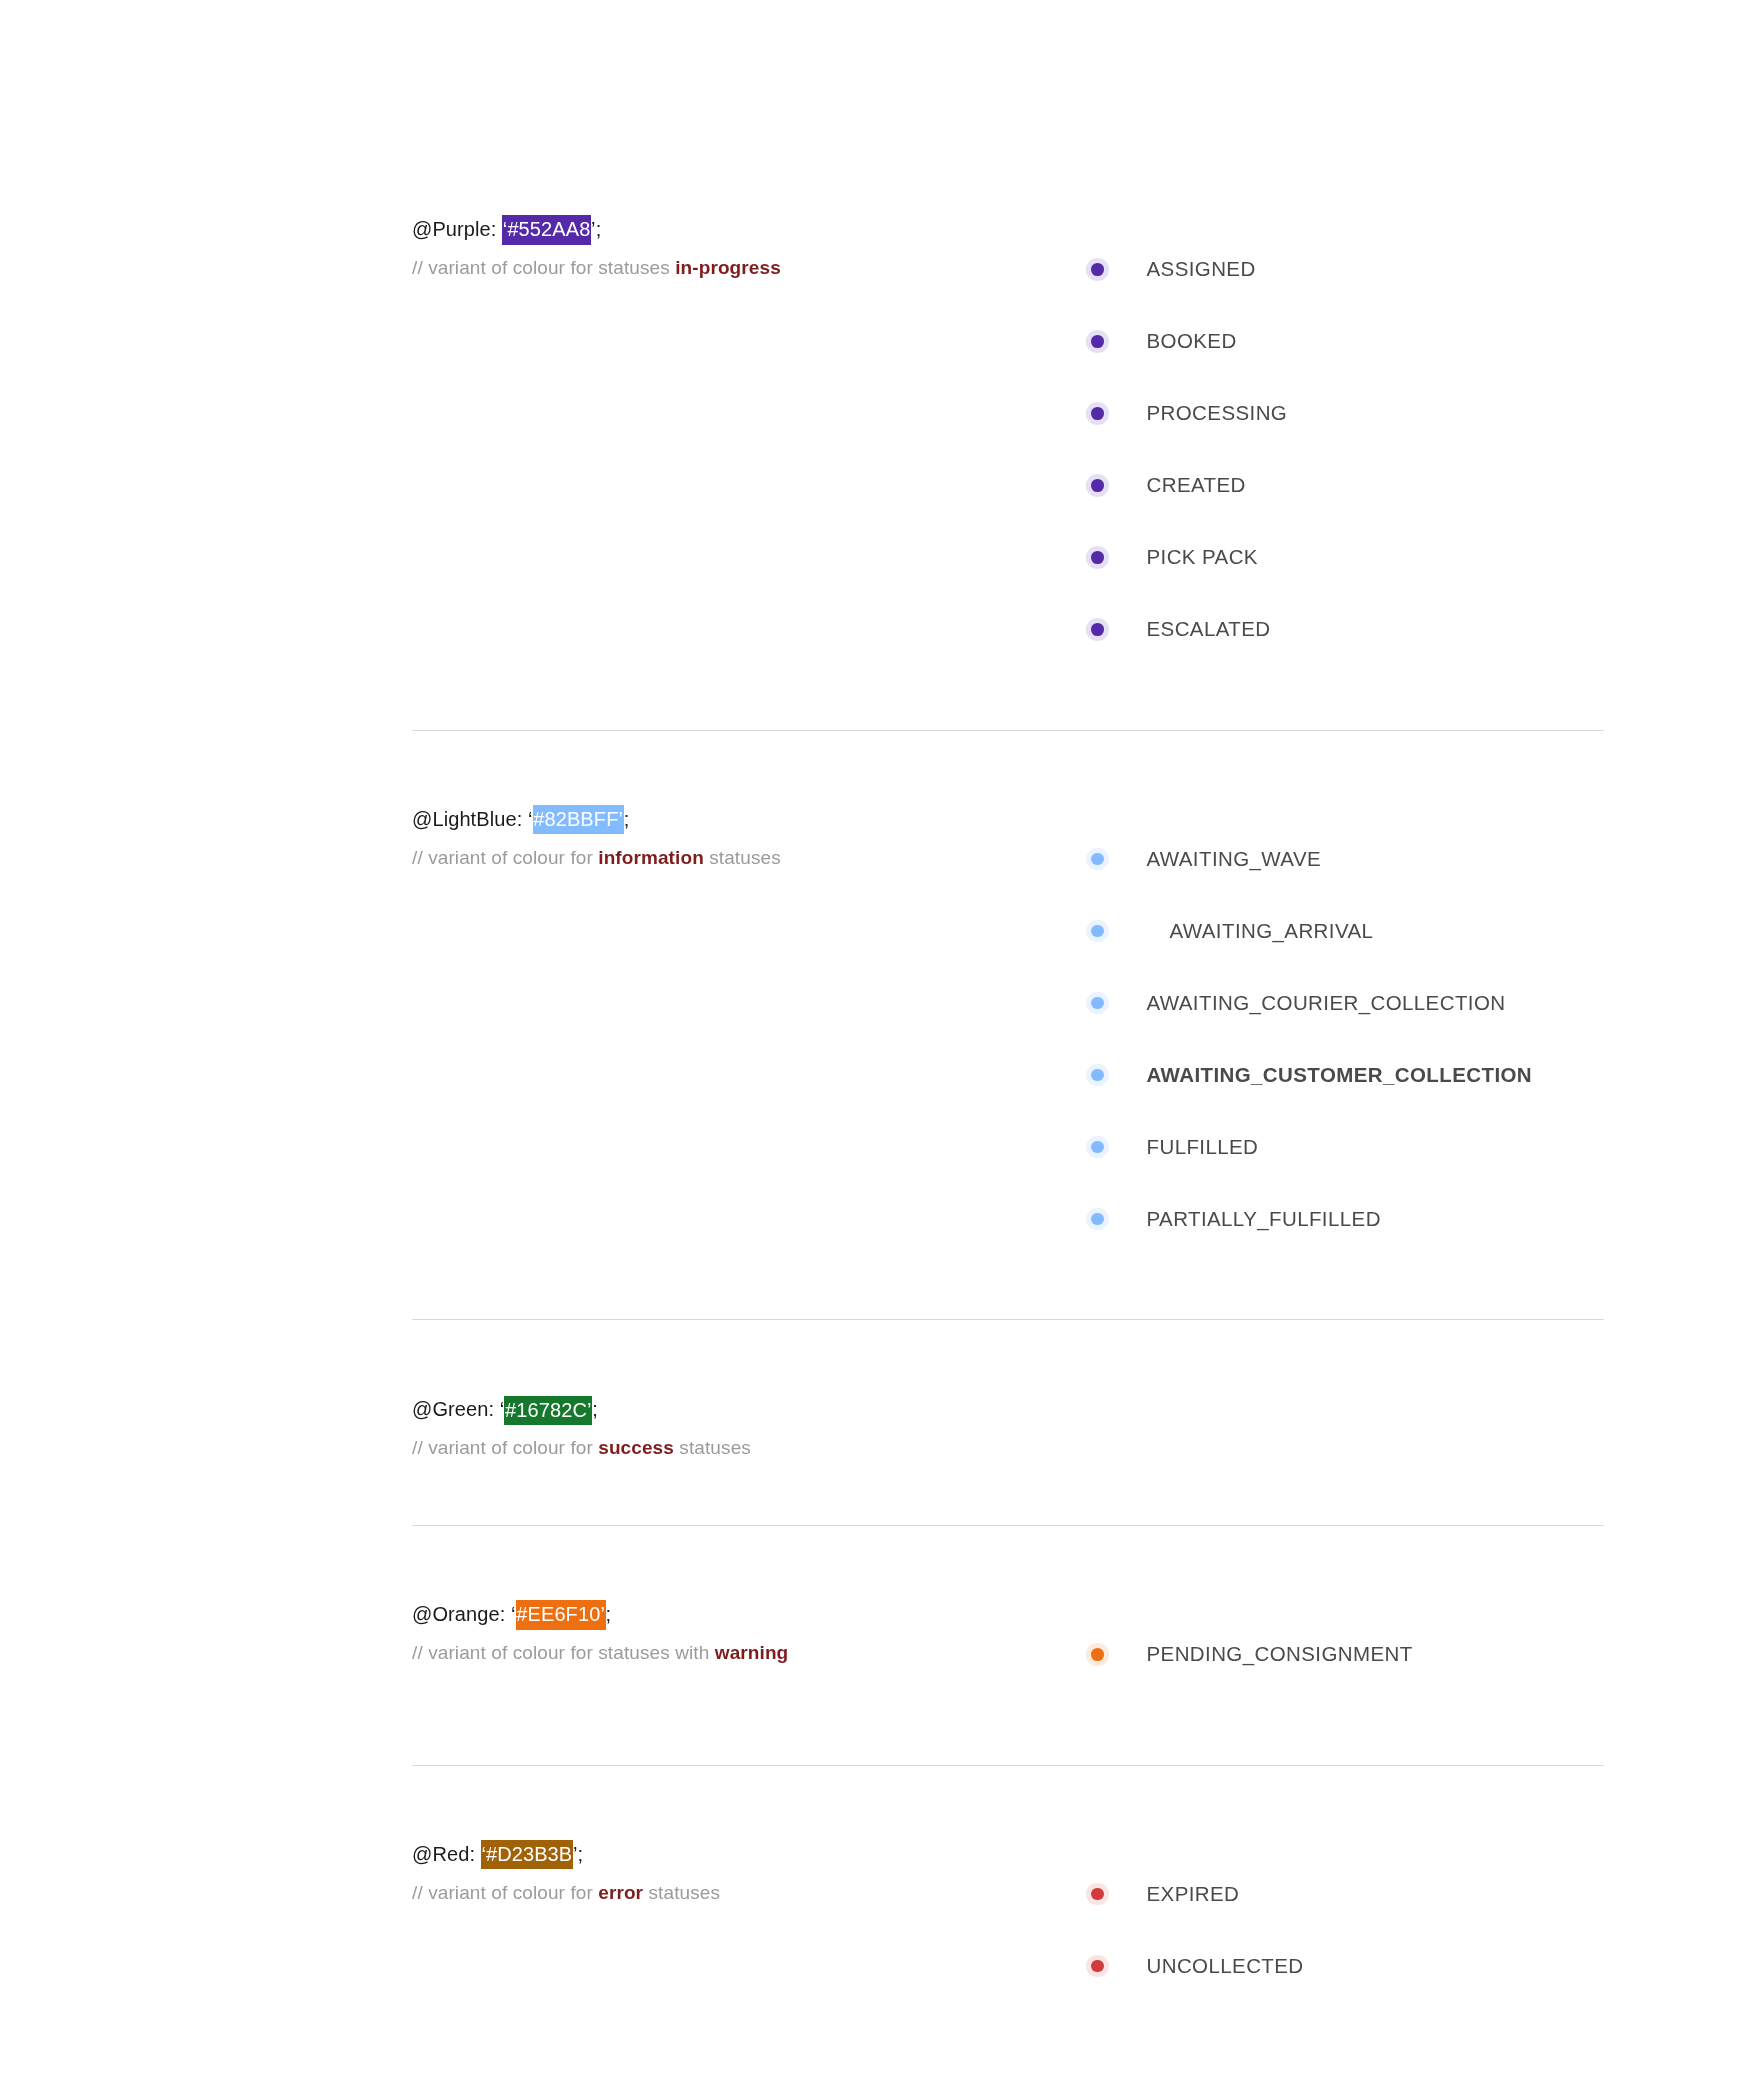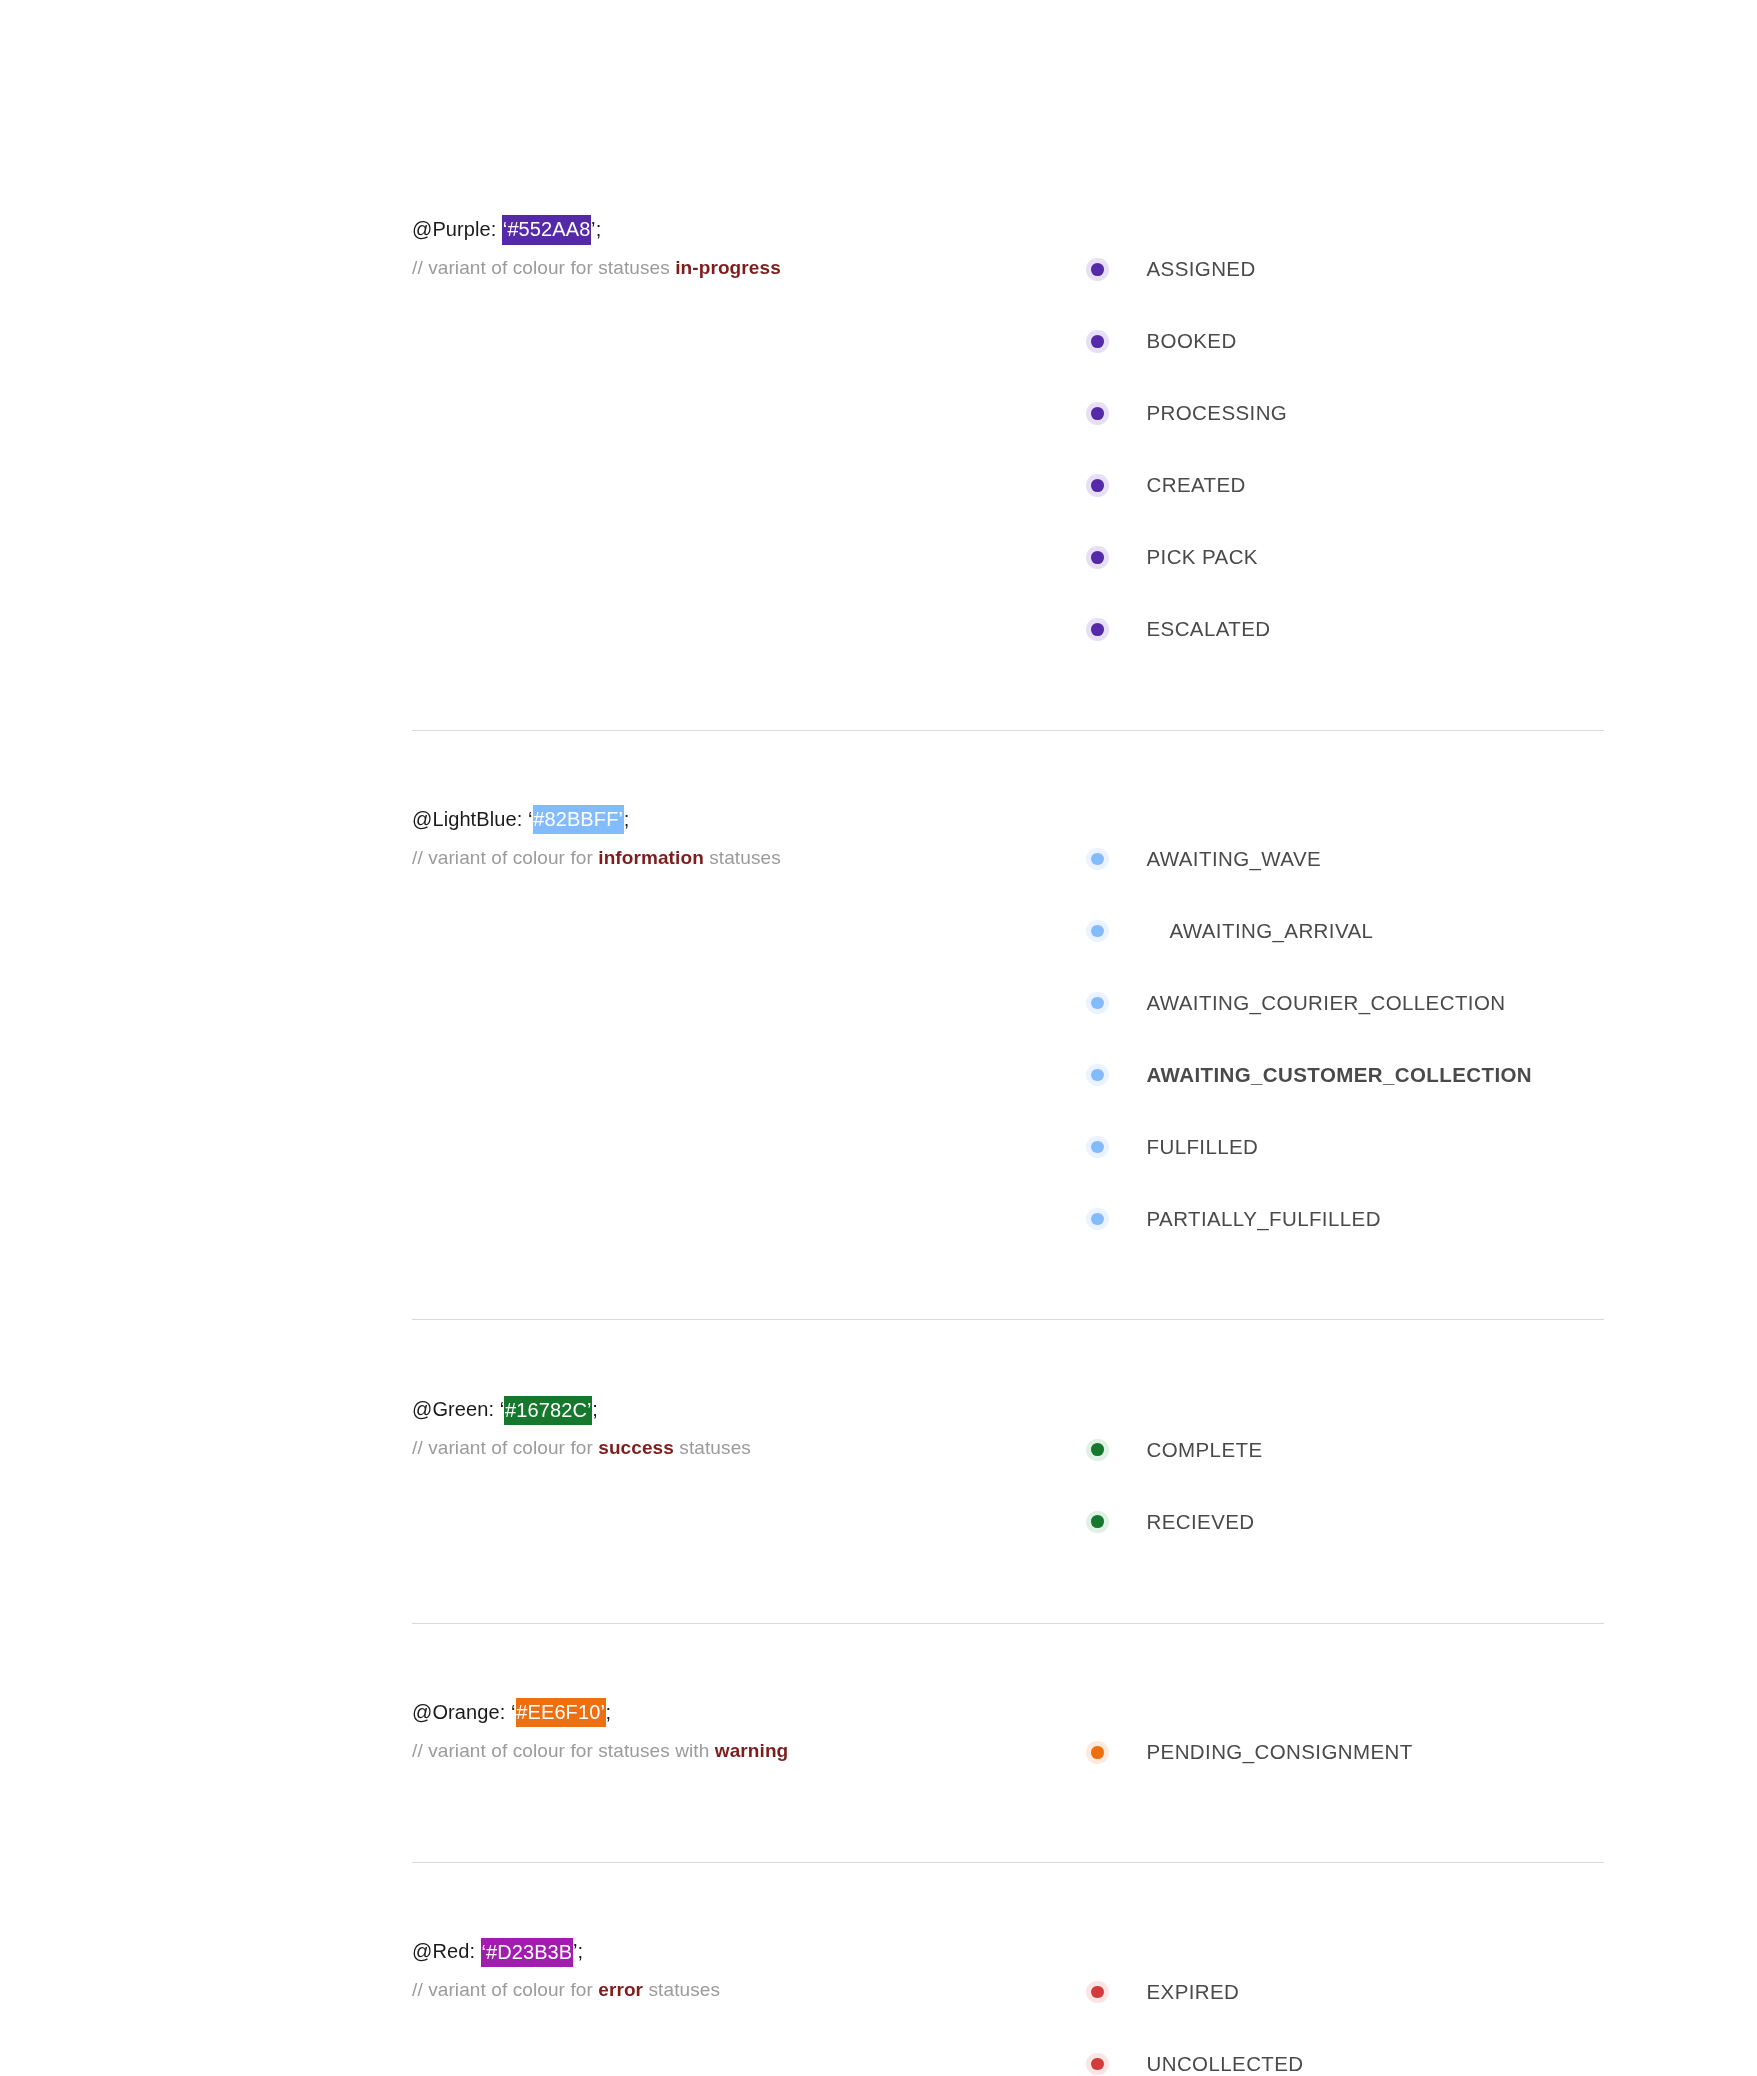--- a/index.html
+++ b/index.html
@@ -197,52 +197,38 @@
           </span>
           <span class="status-label">PARTIALLY_FULFILLED</span>
         </div>
       </div>
     </div>
     <div class="group" style="padding-top: 79px; padding-bottom: 65px;">
       <div class="group-def">
         <div class="decl"><span class="var-name">@Green:</span> <span class="q-open">‘</span><span class="hex" style="background: rgb(22, 120, 44);"><span>#16782C</span><span style="color: rgb(255, 255, 255);">’</span></span><span class="semi">;</span></div>
         <div class="comment"><span>// variant of colour for </span><b>success</b><span> statuses</span></div>
       </div>
-      <div class="group-list" style="margin-top: 14.6px;">
-        <div class="status-row" style="height: 72px;">
-          <span class="dot-wrap" style="background: rgb(225, 240, 228);">
-            <span class="dot" style="background: rgb(22, 120, 44);"></span>
-          </span>
-          <span class="status-label">COMPLETE</span>
-        </div>
-        <div class="status-row" style="height: 72px;">
-          <span class="dot-wrap" style="background: rgb(225, 240, 228);">
-            <span class="dot" style="background: rgb(22, 120, 44);"></span>
-          </span>
-          <span class="status-label">RECIEVED</span>
-        </div>
-      </div>
     </div>
     <div class="group" style="padding-top: 78px; padding-bottom: 74px;">
       <div class="group-def">
         <div class="decl"><span class="var-name">@Orange:</span> <span class="q-open">‘</span><span class="hex" style="background: rgb(238, 111, 16);"><span>#EE6F10</span><span style="color: rgb(255, 255, 255);">’</span></span><span class="semi">;</span></div>
         <div class="comment"><span>// variant of colour for statuses with </span><b>warning</b><span></span></div>
       </div>
       <div class="group-list" style="margin-top: 14.6px;">
         <div class="status-row" style="height: 72px;">
           <span class="dot-wrap" style="background: rgb(253, 234, 222);">
             <span class="dot" style="background: rgb(238, 111, 16);"></span>
           </span>
           <span class="status-label">PENDING_CONSIGNMENT</span>
         </div>
       </div>
     </div>
     <div class="group" style="padding-top: 78px; padding-bottom: 64px;">
       <div class="group-def">
-        <div class="decl"><span class="var-name">@Red:</span> <span class="hex" style="background: #a21caf;"><span class="q-inside" style="color: rgb(255, 255, 255);">‘</span><span>#D23B3B</span></span><span class="q-close">’</span><span class="semi">;</span></div>
+        <div class="decl"><span class="var-name">@Red:</span> <span class="hex" style="background: #a16207;"><span class="q-inside" style="color: rgb(255, 255, 255);">‘</span><span>#D23B3B</span></span><span class="q-close">’</span><span class="semi">;</span></div>
         <div class="comment"><span>// variant of colour for </span><b>error</b><span> statuses</span></div>
       </div>
       <div class="group-list" style="margin-top: 14.6px;">
         <div class="status-row" style="height: 72px;">
           <span class="dot-wrap" style="background: rgb(251, 228, 228);">
             <span class="dot" style="background: rgb(210, 59, 59);"></span>
           </span>
           <span class="status-label">EXPIRED</span>
         </div>
         <div class="status-row" style="height: 72px;">

